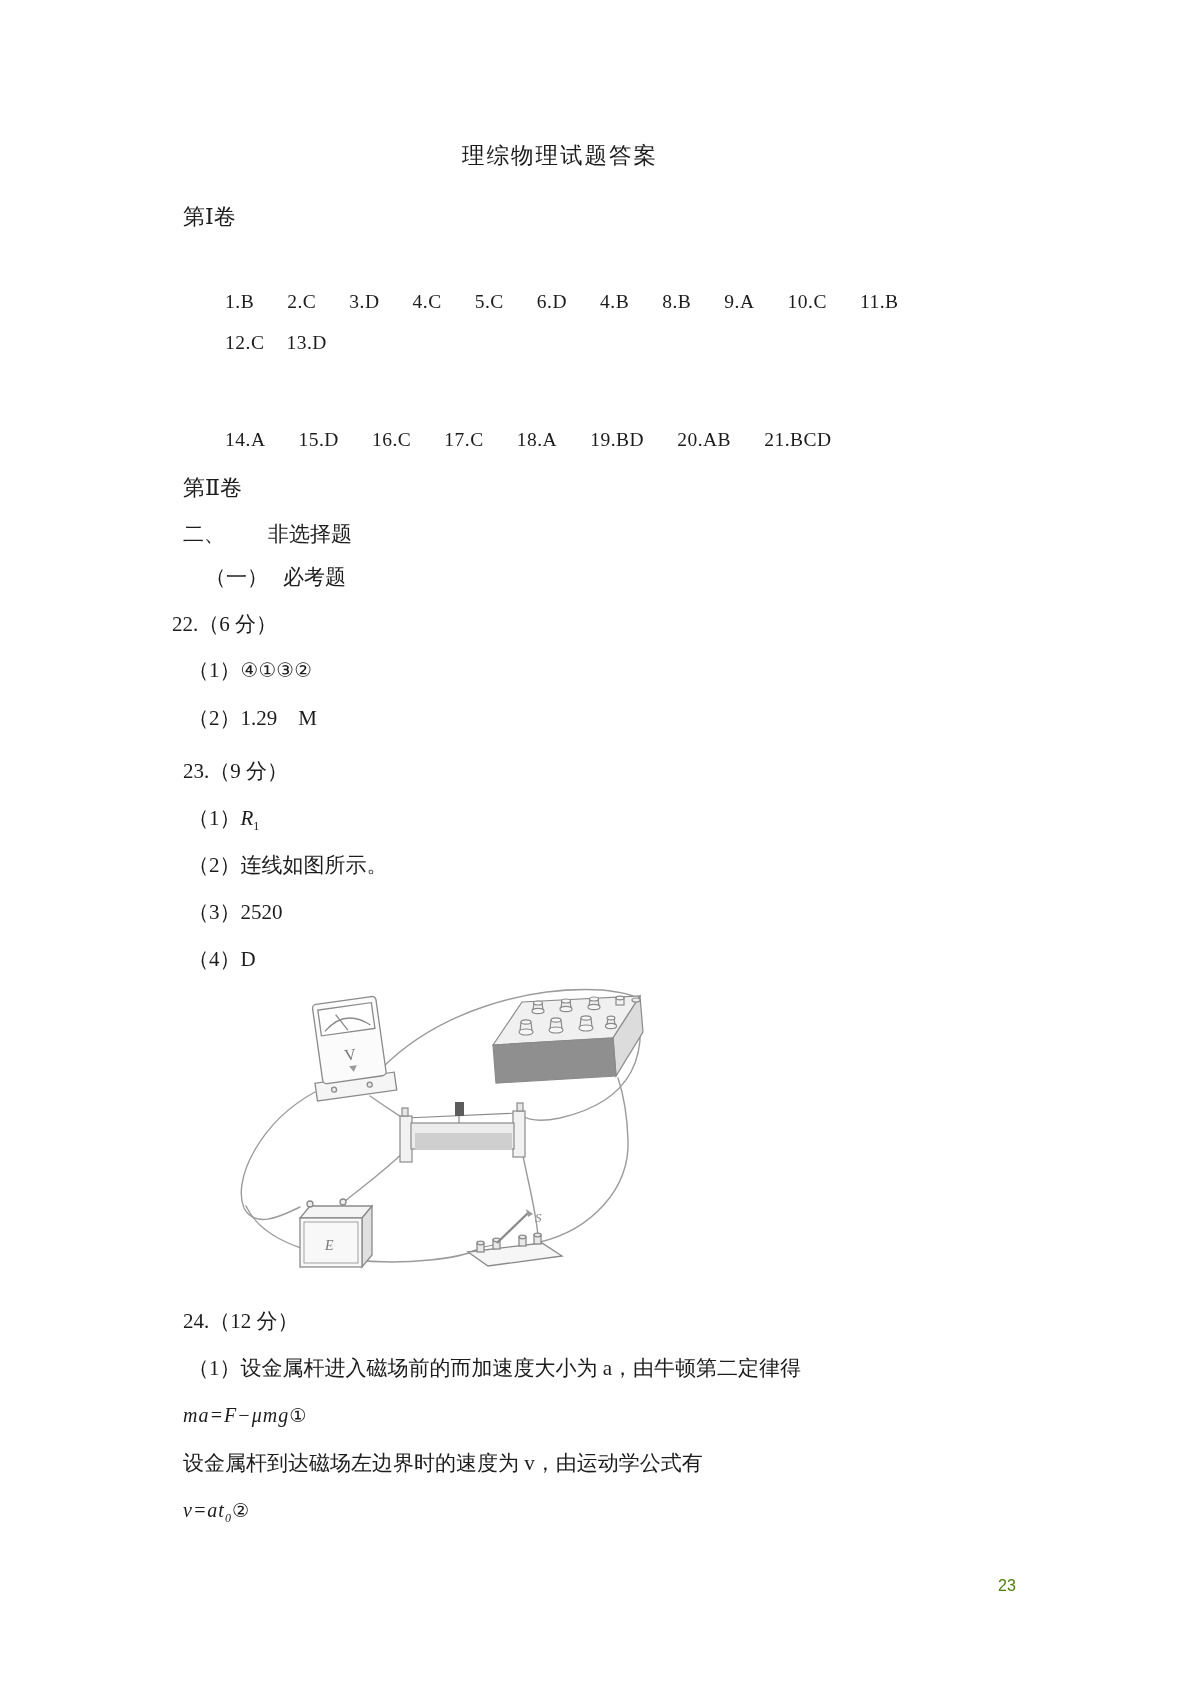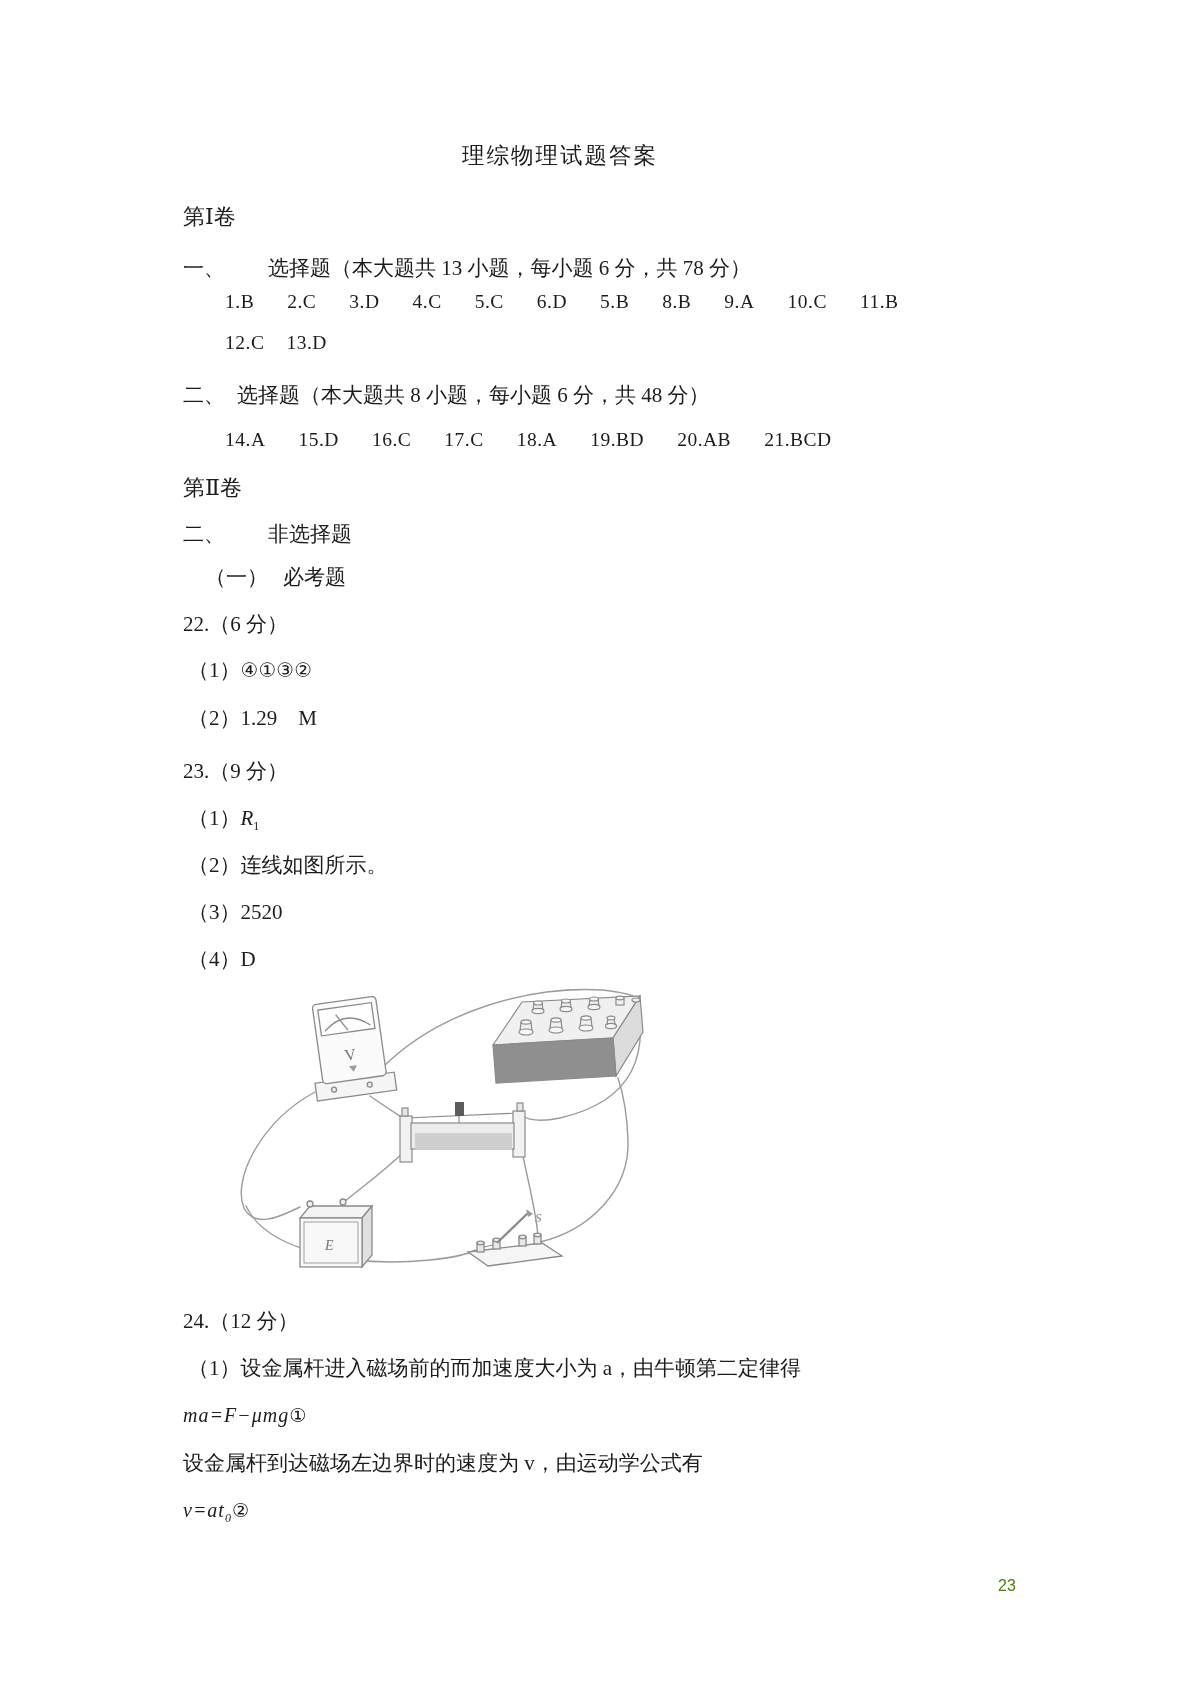--- a/index.html
+++ b/index.html
@@ -34,37 +34,35 @@
 </style>
 </head>
 <body>
 
 <div class="page">
 
   <div class="ln title">理综物理试题答案</div>
 
   <div class="ln big" style="left:183px;top:203px;">第Ⅰ卷</div>
 
-  <div class="ln cn" style="left:183px;top:255px;"><span>一、</span><span class="lab-gap"></span><span>选择题（本大题共 13 小题，每小题 6 分，共 78 分）</span></div>
-
-  <div class="ln numln ansrow row1" style="left:225px;top:290px;"><span class="ans">1.B</span><span class="ans">2.C</span><span class="ans">3.D</span><span class="ans">4.C</span><span class="ans">5.C</span><span class="ans">6.D</span><span class="ans">5.B</span><span class="ans">8.B</span><span class="ans">9.A</span><span class="ans">10.C</span><span class="ans">11.B</span></div>
+
+  <div class="ln numln ansrow row1" style="left:225px;top:290px;"><span class="ans">1.B</span><span class="ans">2.C</span><span class="ans">3.D</span><span class="ans">4.C</span><span class="ans">5.C</span><span class="ans">6.D</span><span class="ans">4.B</span><span class="ans">8.B</span><span class="ans">9.A</span><span class="ans">10.C</span><span class="ans">11.B</span></div>
 
   <div class="ln numln ansrow row2" style="left:225px;top:331px;"><span class="ans">12.C</span><span class="ans">13.D</span></div>
 
-  <div class="ln cn" style="left:183px;top:382px;"><span>二、</span><span class="lab-gap-sm"></span><span>选择题（本大题共 8 小题，每小题 6 分，共 48 分）</span></div>
 
   <div class="ln numln ansrow row3" style="left:225px;top:428px;"><span class="ans">14.A</span><span class="ans">15.D</span><span class="ans">16.C</span><span class="ans">17.C</span><span class="ans">18.A</span><span class="ans">19.BD</span><span class="ans">20.AB</span><span class="ans">21.BCD</span></div>
 
   <div class="ln big" style="left:183px;top:474px;">第Ⅱ卷</div>
 
   <div class="ln cn" style="left:183px;top:521px;"><span>二、</span><span class="lab-gap"></span><span>非选择题</span></div>
 
   <div class="ln cn" style="left:205px;top:564px;"><span>（一）</span><span class="lab-gap-xs"></span><span>必考题</span></div>
 
-  <div class="ln cn" style="left:183px;top:611px;">22.（6 分）</div>
+  <div class="ln cn" style="left:172px;top:611px;">22.（6 分）</div>
 
   <div class="ln cn" style="left:188px;top:657px;"><span>（1）</span><span class="circ-inline">④①③②</span></div>
 
   <div class="ln cn" style="left:188px;top:705px;">（2）1.29    M</div>
 
   <div class="ln cn" style="left:183px;top:758px;">23.（9 分）</div>
 
   <div class="ln cn" style="left:188px;top:805px;"><span>（1）</span><span class="var">R</span><sub>1</sub></div>
 
   <div class="ln cn" style="left:188px;top:852px;">（2）连线如图所示。</div>

